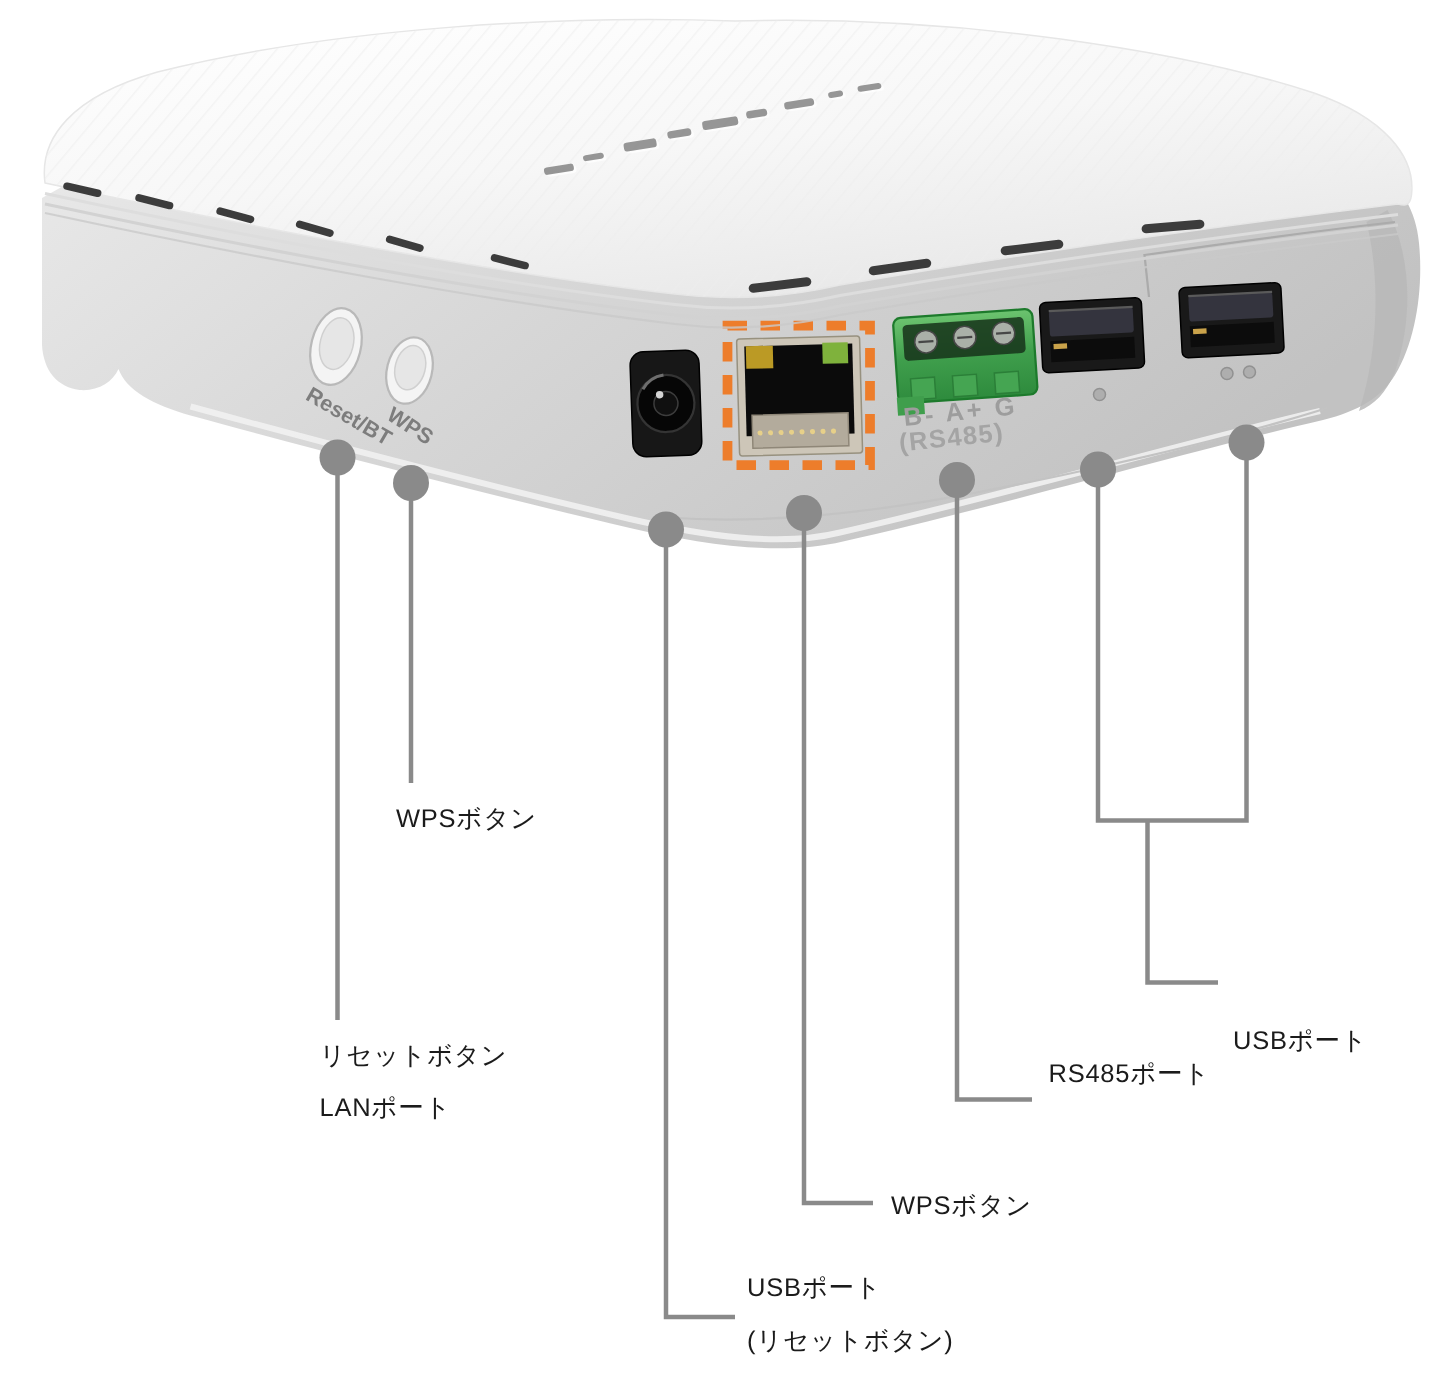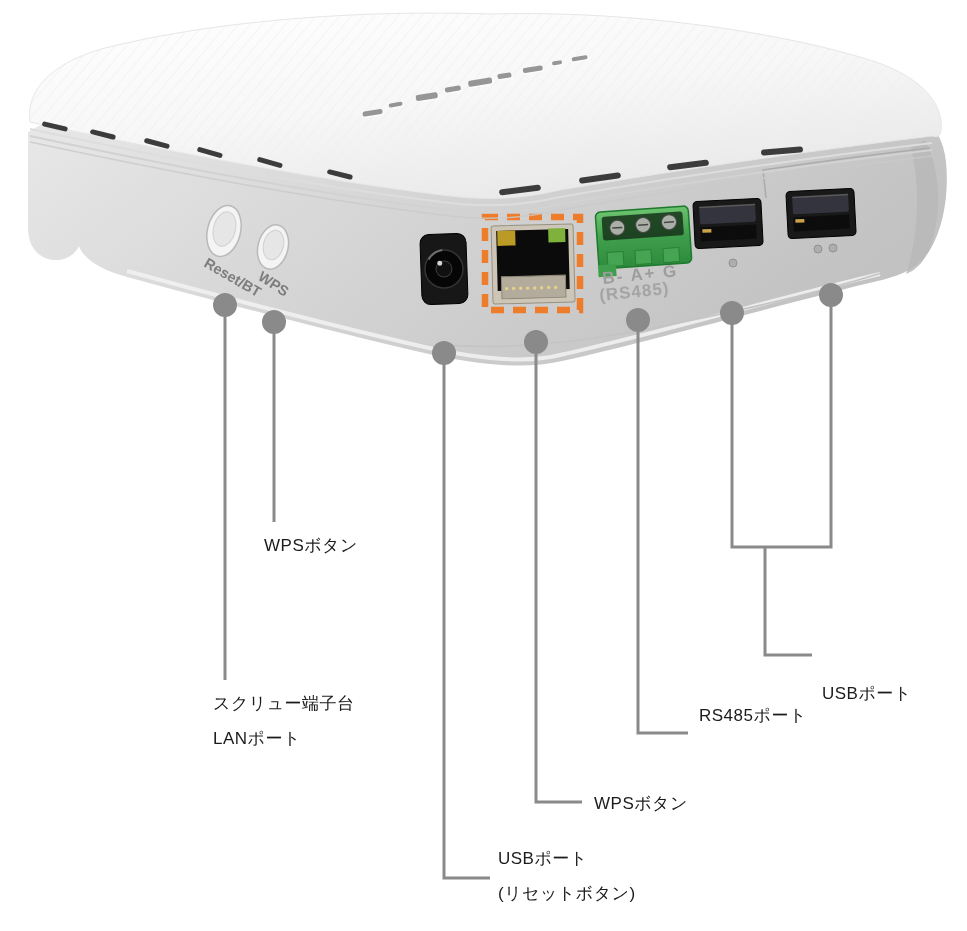--- a/index.html
+++ b/index.html
@@ -216,21 +216,21 @@
       <circle cx="732" cy="313" r="12"></circle>
       <circle cx="831" cy="295" r="12"></circle>
     </g>
   </svg>
 
   <div class="callout-label lbl-wps">
     <span>WPSボタン</span>
   </div>
 
   <div class="callout-label lbl-reset">
-    <div>スクリュー端子台</div>
+    <div>リセットボタン</div>
     <div>LANポート</div>
   </div>
 
   <div class="callout-label lbl-usb">
     <span>USBポート</span>
   </div>
 
   <div class="callout-label lbl-rs485">
     <div>RS485ポート</div>
   </div>

